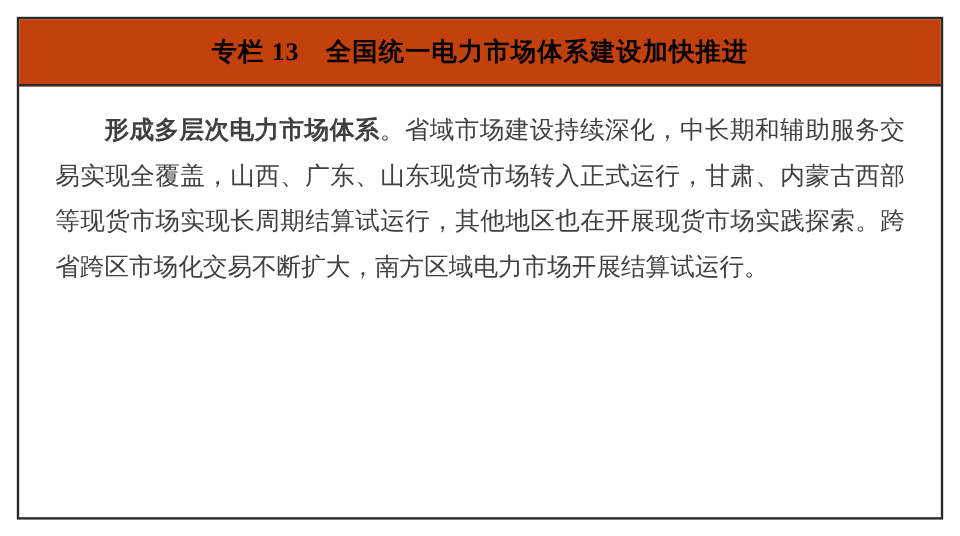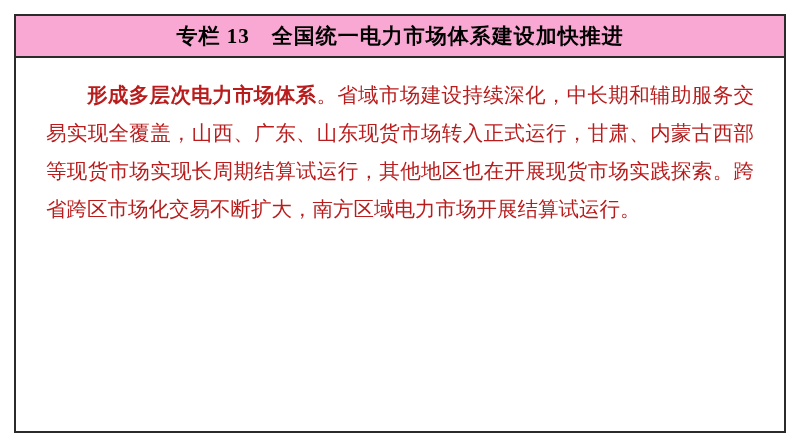--- a/index.html
+++ b/index.html
@@ -17,43 +17,43 @@
     position: absolute;
     left: 14px;
     top: 14px;
     width: 772px;
     height: 419px;
     border: 2px solid #2b2b2b;
     box-sizing: border-box;
     background: #ffffff;
   }
   .box-header {
-    height: 42px;
-    background: #f9a8d4;
+    height: 56px;
+    background: #c2410c;
     border-bottom: 2px solid #2b2b2b;
     display: flex;
     align-items: center;
     justify-content: center;
     box-sizing: border-box;
   }
   .box-title {
     font-size: 21px;
     font-weight: bold;
     color: #000000;
     letter-spacing: 1px;
     white-space: pre;
   }
   .box-body {
     padding: 18px 30px 10px 30px;
     box-sizing: border-box;
   }
   .para {
     font-size: 20.5px;
     line-height: 38px;
-    color: #b91c1c;
+    color: #404040;
     text-align: justify;
     text-justify: inter-ideograph;
     margin: 0 0 4px 0;
     text-indent: 2em;
   }
   .para-lead {
     font-weight: bold;
   }
   .para span {
     white-space: normal;

